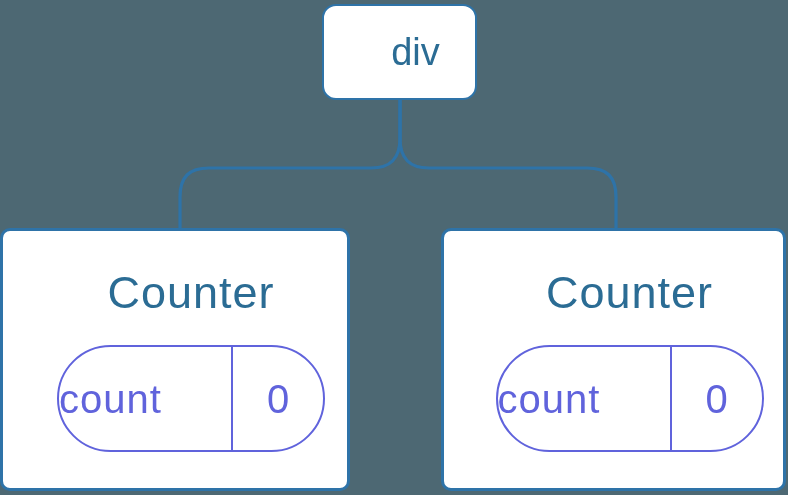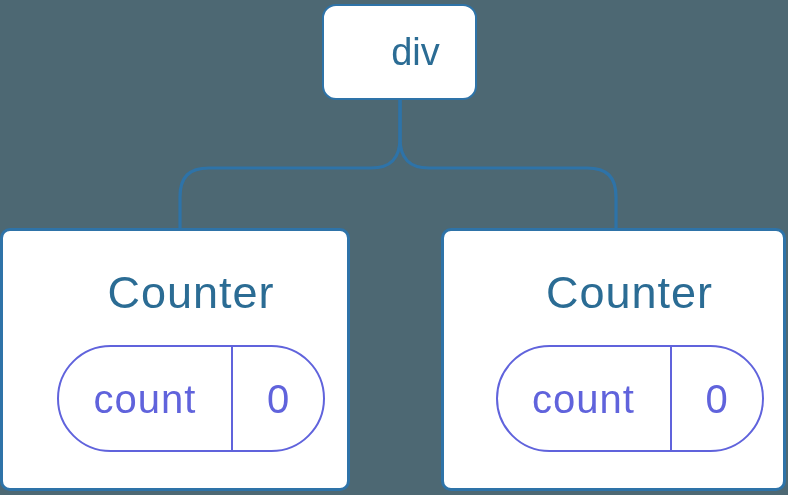--- a/index.html
+++ b/index.html
@@ -81,21 +81,20 @@
     border-radius: 54px;
     display: flex;
     align-items: stretch;
     overflow: hidden;
     color: var(--accent-purple);
   }
   .state-key-cell {
     width: 174px;
     display: flex;
     align-items: center;
-    justify-content: center;
     border-right: 2px solid var(--accent-purple);
   }
   .state-value-cell {
     flex: 1;
     display: flex;
     align-items: center;
     justify-content: center;
   }
   .state-key {
     font-size: 40px;

